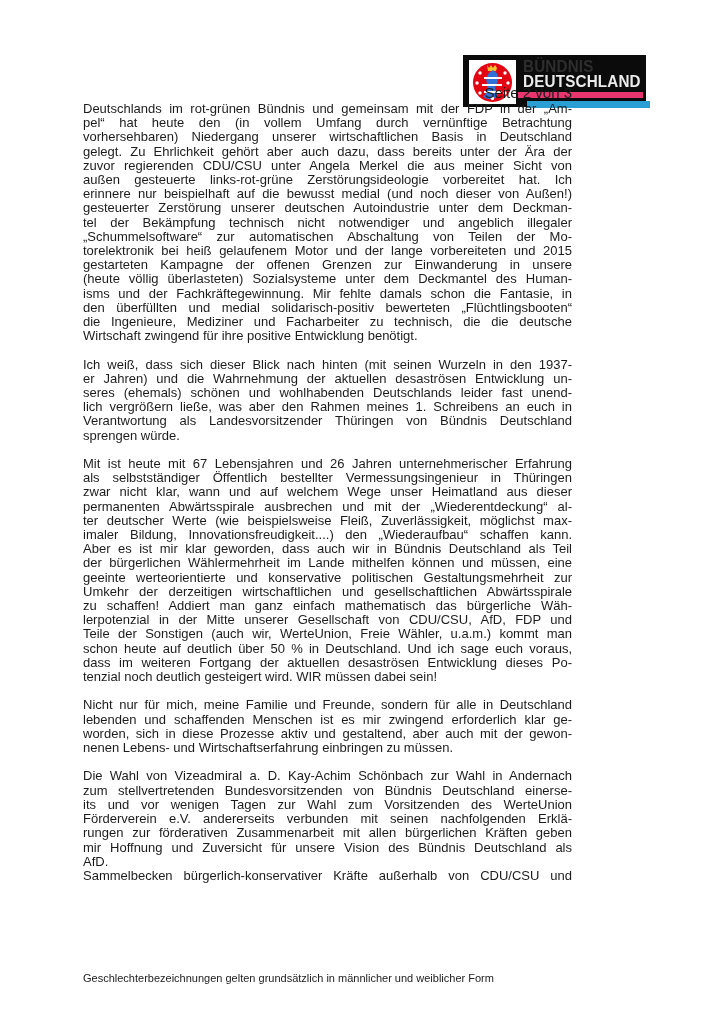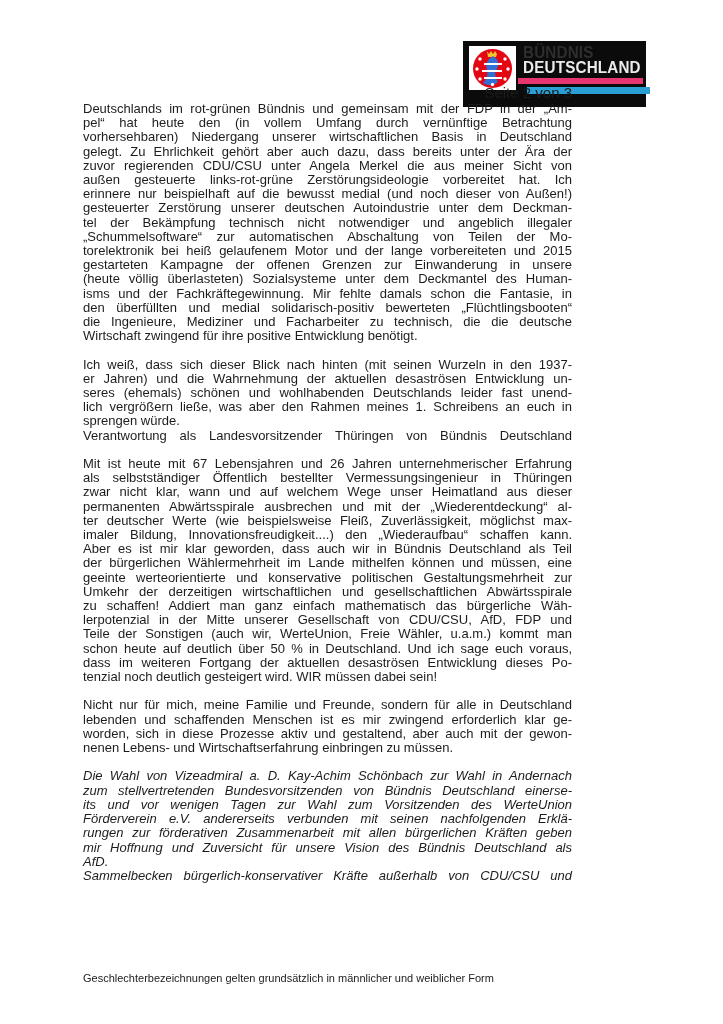--- a/index.html
+++ b/index.html
@@ -9,22 +9,22 @@
     height: 1024px;
     background: #ffffff;
     font-family: "Liberation Sans", "DejaVu Sans", sans-serif;
     color: #1c1c1c;
     overflow: hidden;
   }
 
   
   .logo {
     position: absolute;
-    left: 463px; top: 41px;
-    width: 183px; height: 66px;
+    left: 463px; top: 55px;
+    width: 183px; height: 52px;
     background: #0b0b0b;
     overflow: visible;
   }
   .logo-emblem {
     position: absolute;
     left: 6px; top: 5px;
     width: 47px; height: 44px;
     background: #ffffff;
   }
   .logo-words {
@@ -73,21 +73,21 @@
   }
 
   
   .content {
     position: absolute;
     left: 83px; top: 102px;
     width: 489px;
     font-size: 13px;
   }
   .para { margin: 0 0 14.2px 0; }
-  .para:last-child { margin-bottom: 0; font-style: italic; }
+  .para:last-child { margin-bottom: 0; }
   .line {
     line-height: 14.2px;
     text-align: justify;
     text-align-last: justify;
     white-space: normal;
   }
   .line.lastline {
     text-align: left;
     text-align-last: left;
   }
@@ -156,22 +156,22 @@
         <div class="line">isms und der Fachkräftegewinnung. Mir fehlte damals schon die Fantasie, in</div>
         <div class="line">den überfüllten und medial solidarisch-positiv bewerteten „Flüchtlingsbooten“</div>
         <div class="line">die Ingenieure, Mediziner und Facharbeiter zu technisch, die die deutsche</div>
         <div class="line lastline">Wirtschaft zwingend für ihre positive Entwicklung benötigt.</div>
       </div>
       <div class="para">
         <div class="line">Ich weiß, dass sich dieser Blick nach hinten (mit seinen Wurzeln in den 1937-</div>
         <div class="line">er Jahren) und die Wahrnehmung der aktuellen desaströsen Entwicklung un-</div>
         <div class="line">seres (ehemals) schönen und wohlhabenden Deutschlands leider fast unend-</div>
         <div class="line">lich vergrößern ließe, was aber den Rahmen meines 1. Schreibens an euch in</div>
+        <div class="line">Verantwortung als Landesvorsitzender Thüringen von Bündnis Deutschland</div>
         <div class="line lastline">sprengen würde.</div>
-        <div class="line">Verantwortung als Landesvorsitzender Thüringen von Bündnis Deutschland</div>
       </div>
       <div class="para">
         <div class="line">Mit ist heute mit 67 Lebensjahren und 26 Jahren unternehmerischer Erfahrung</div>
         <div class="line">als selbstständiger Öffentlich bestellter Vermessungsingenieur in Thüringen</div>
         <div class="line">zwar nicht klar, wann und auf welchem Wege unser Heimatland aus dieser</div>
         <div class="line">permanenten Abwärtsspirale ausbrechen und mit der „Wiederentdeckung“ al-</div>
         <div class="line">ter deutscher Werte (wie beispielsweise Fleiß, Zuverlässigkeit, möglichst max-</div>
         <div class="line">imaler Bildung, Innovationsfreudigkeit....) den „Wiederaufbau“ schaffen kann.</div>
         <div class="line">Aber es ist mir klar geworden, dass auch wir in Bündnis Deutschland als Teil</div>
         <div class="line">der bürgerlichen Wählermehrheit im Lande mithelfen können und müssen, eine</div>

